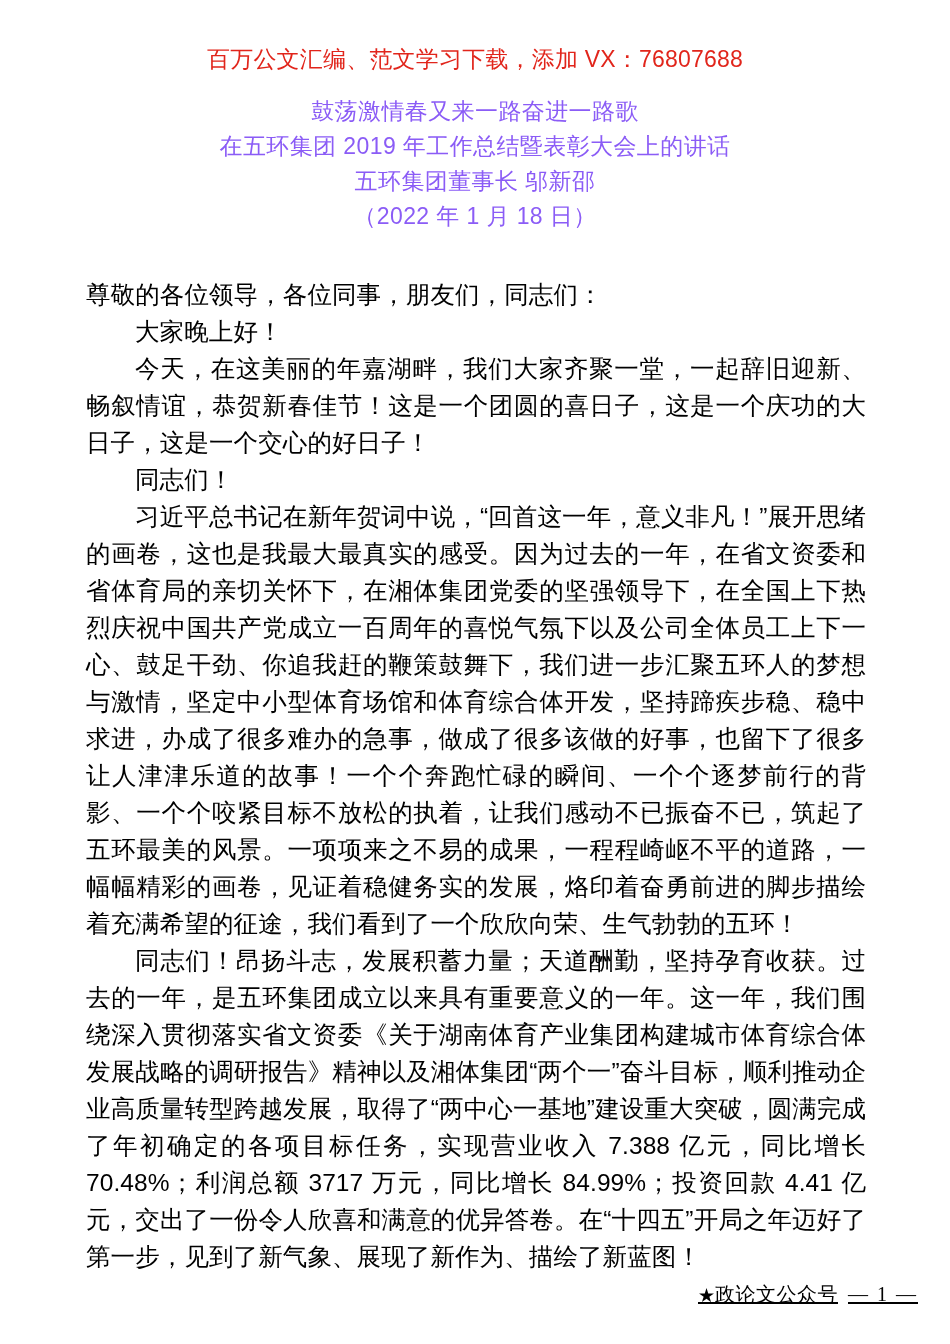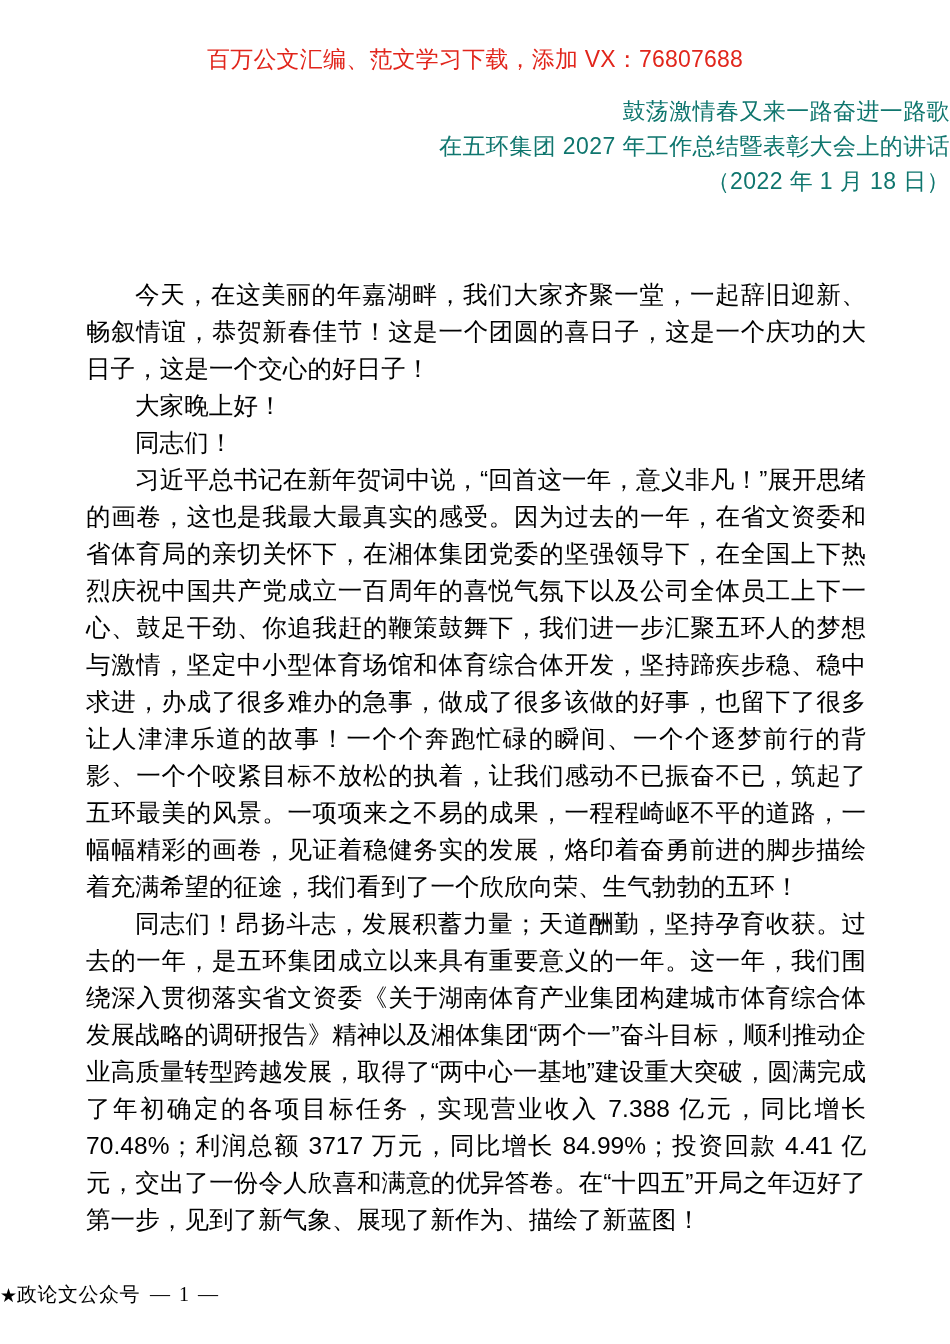--- a/index.html
+++ b/index.html
@@ -48,22 +48,21 @@
     top: 94px;
     left: 0;
     width: 950px;
     text-align: center;
   }
   .title-line {
     font-size: 23px;
     line-height: 35px;
     letter-spacing: 0.4px;
     white-space: nowrap;
-    color: #0f766e;
-    text-align: right;
+    color: #8b5cf6;
   }
 
   
   .doc-body {
     position: absolute;
     top: 276px;
     left: 86px;
     width: 780px;
   }
   .para {
@@ -78,48 +77,52 @@
   .para.indent {
     text-indent: 2em;
   }
 
   
   .page-footer {
     position: absolute;
     left: 0;
     top: 1281px;
     width: 950px;
-    padding-right: 107px;
+    text-align: right;
+    padding-right: 32px;
     box-sizing: border-box;
     font-family: "Liberation Serif", "DejaVu Serif", serif;
     font-size: 20px;
     line-height: 26px;
     color: #000;
     white-space: nowrap;
+    text-decoration: underline;
   }
   .footer-star { font-size: 17px; }
   .footer-brand { letter-spacing: 0.5px; }
   .footer-pageno { letter-spacing: 2px; margin-left: 10px; }
 </style>
 </head>
 <body>
 
 <div class="page">
 
   <div class="promo-banner">百万公文汇编、范文学习下载，添加 VX：76807688</div>
 
   <div class="title-block">
     <div class="title-line">鼓荡激情春又来一路奋进一路歌</div>
-    <div class="title-line">在五环集团 2027 年工作总结暨表彰大会上的讲话</div>
+    <div class="title-line">在五环集团 2019 年工作总结暨表彰大会上的讲话</div>
+    <div class="title-line">五环集团董事长  邬新邵</div>
     <div class="title-line">（2022 年 1 月 18 日）</div>
   </div>
 
   <div class="doc-body">
+    <p class="para">尊敬的各位领导，各位同事，朋友们，同志们：</p>
+    <p class="para indent">大家晚上好！</p>
     <p class="para indent">今天，在这美丽的年嘉湖畔，我们大家齐聚一堂，一起辞旧迎新、畅叙情谊，恭贺新春佳节！这是一个团圆的喜日子，这是一个庆功的大日子，这是一个交心的好日子！</p>
-    <p class="para indent">大家晚上好！</p>
     <p class="para indent">同志们！</p>
     <p class="para indent">习近平总书记在新年贺词中说，“回首这一年，意义非凡！”展开思绪的画卷，这也是我最大最真实的感受。因为过去的一年，在省文资委和省体育局的亲切关怀下，在湘体集团党委的坚强领导下，在全国上下热烈庆祝中国共产党成立一百周年的喜悦气氛下以及公司全体员工上下一心、鼓足干劲、你追我赶的鞭策鼓舞下，我们进一步汇聚五环人的梦想与激情，坚定中小型体育场馆和体育综合体开发，坚持蹄疾步稳、稳中求进，办成了很多难办的急事，做成了很多该做的好事，也留下了很多让人津津乐道的故事！一个个奔跑忙碌的瞬间、一个个逐梦前行的背影、一个个咬紧目标不放松的执着，让我们感动不已振奋不已，筑起了五环最美的风景。一项项来之不易的成果，一程程崎岖不平的道路，一幅幅精彩的画卷，见证着稳健务实的发展，烙印着奋勇前进的脚步描绘着充满希望的征途，我们看到了一个欣欣向荣、生气勃勃的五环！</p>
     <p class="para indent">同志们！昂扬斗志，发展积蓄力量；天道酬勤，坚持孕育收获。过去的一年，是五环集团成立以来具有重要意义的一年。这一年，我们围绕深入贯彻落实省文资委《关于湖南体育产业集团构建城市体育综合体发展战略的调研报告》精神以及湘体集团“两个一”奋斗目标，顺利推动企业高质量转型跨越发展，取得了“两中心一基地”建设重大突破，圆满完成了年初确定的各项目标任务，实现营业收入 7.388 亿元，同比增长 70.48%；利润总额 3717 万元，同比增长 84.99%；投资回款 4.41 亿元，交出了一份令人欣喜和满意的优异答卷。在“十四五”开局之年迈好了第一步，见到了新气象、展现了新作为、描绘了新蓝图！</p>
   </div>
 
   <div class="page-footer">
     <span class="footer-star">★</span><span class="footer-brand">政论文公众号</span><span class="footer-pageno">— 1 —</span>
   </div>
 
 </div>

